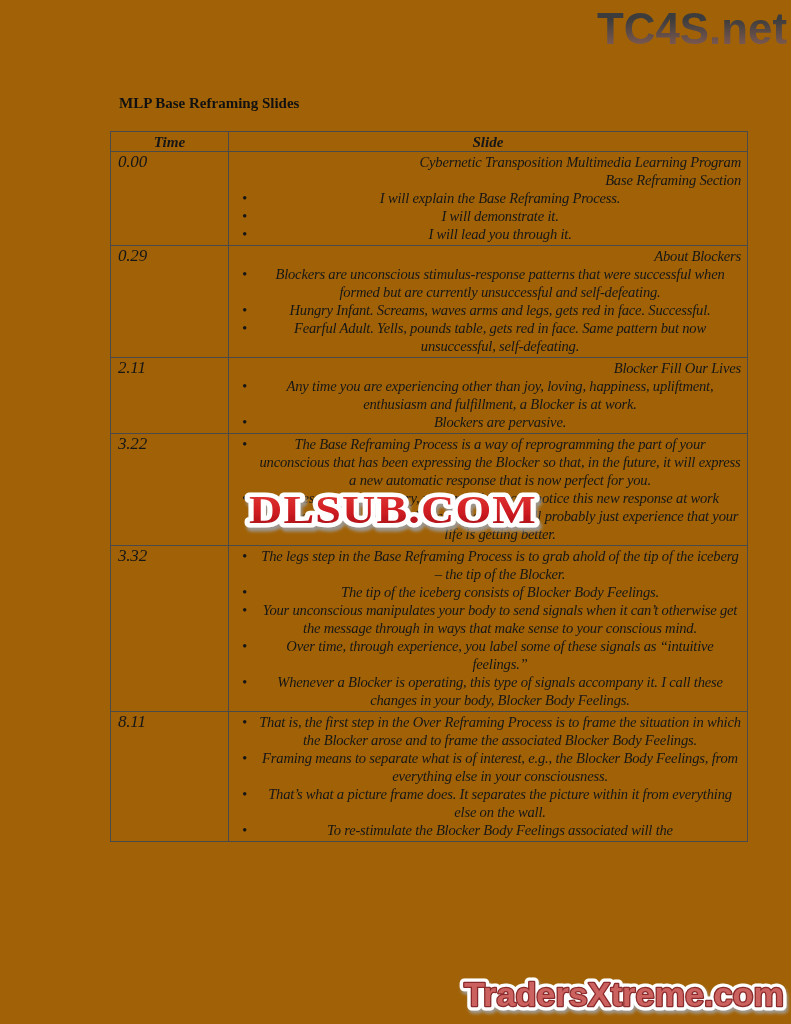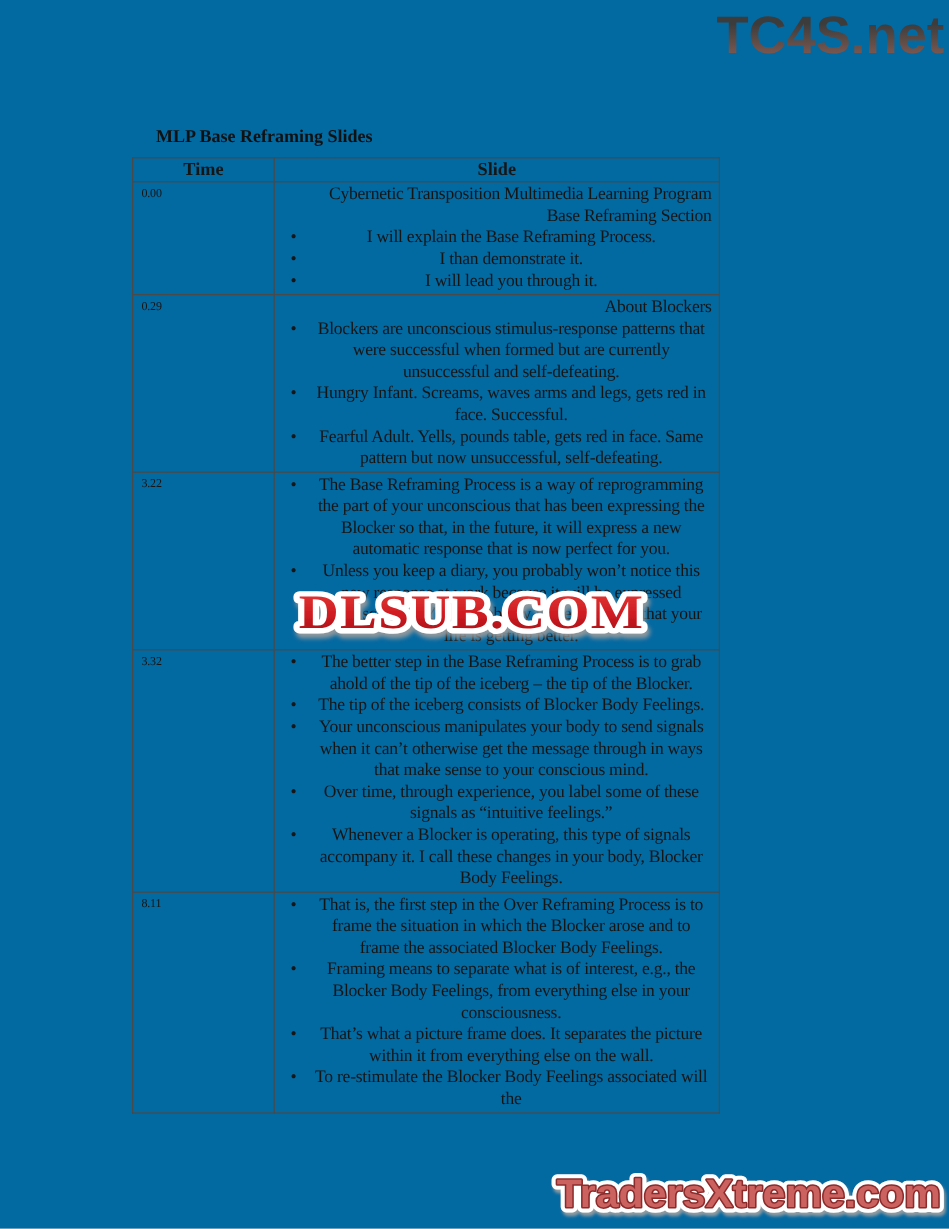--- a/index.html
+++ b/index.html
@@ -3,66 +3,67 @@
 <meta charset="utf-8">
 <style>
   html, body {
     margin: 0; padding: 0;
     background: #ffffff;
   }
   .page {
     position: relative;
     width: 791px;
     height: 1024px;
-    background: #0369a1;
+    background: #a16207;
     overflow: hidden;
     font-family: "Liberation Serif", serif;
     color: #141414;
   }
 
   
   .doc-title {
     position: absolute;
     left: 117px;
     top: 93px;
-    margin: 13px;
+    margin: 2px;
     font-size: 15px;
     font-weight: bold;
     font-family: "Liberation Serif", serif;
     color: #111;
   }
 
   
   table.slides {
     position: absolute;
     left: 110px;
     top: 131px;
-    width: 490px;
+    width: 638px;
     border-collapse: collapse;
     table-layout: fixed;
     font-size: 14.6px;
     letter-spacing: -0.2px;
     line-height: 18px;
     color: #161616;
+    font-style: italic;
   }
   table.slides th, table.slides td {
     border: 1px solid #4a4a4a;
   }
   table.slides th {
     height: 19px;
     padding: 0;
     text-align: center;
     font-size: 15.2px;
     font-weight: bold;
     letter-spacing: 0;
   }
   td.time-cell {
     vertical-align: top;
     padding: 1px 2px 1px 7px;
-    font-size: 10px;
+    font-size: 17px;
   }
   td.slide-cell {
     vertical-align: top;
     padding: 1px 6px 2px 5px;
   }
   .intro-line { margin: 0; text-align: right; }
   ul.bullets {
     list-style: none;
     margin: 0;
     padding: 0 0 0 25px;
@@ -114,50 +115,60 @@
       </tr>
     </thead>
     <tbody id="rows">
         <tr>
           <td class="time-cell">0.00</td>
           <td class="slide-cell">
             <div class="intro-line">Cybernetic Transposition Multimedia Learning Program</div>
             <div class="intro-line">Base Reframing Section</div>
             <ul class="bullets">
               <li>I will explain the Base Reframing Process.</li>
-              <li>I than demonstrate it.</li>
+              <li>I will demonstrate it.</li>
               <li>I will lead you through it.</li>
             </ul>
           </td>
         </tr>
         <tr>
           <td class="time-cell">0.29</td>
           <td class="slide-cell">
             <div class="intro-line">About Blockers</div>
             <ul class="bullets">
               <li>Blockers are unconscious stimulus-response patterns that were successful when formed but are currently unsuccessful and self-defeating.</li>
               <li>Hungry Infant. Screams, waves arms and legs, gets red in face. Successful.</li>
               <li>Fearful Adult. Yells, pounds table, gets red in face. Same pattern but now unsuccessful, self-defeating.</li>
             </ul>
           </td>
         </tr>
         <tr>
+          <td class="time-cell">2.11</td>
+          <td class="slide-cell">
+            <div class="intro-line">Blocker Fill Our Lives</div>
+            <ul class="bullets">
+              <li>Any time you are experiencing other than joy, loving, happiness, upliftment, enthusiasm and fulfillment, a Blocker is at work.</li>
+              <li>Blockers are pervasive.</li>
+            </ul>
+          </td>
+        </tr>
+        <tr>
           <td class="time-cell">3.22</td>
           <td class="slide-cell">
             <ul class="bullets">
               <li>The Base Reframing Process is a way of reprogramming the part of your unconscious that has been expressing the Blocker so that, in the future, it will express a new automatic response that is now perfect for you.</li>
               <li>Unless you keep a diary, you probably won’t notice this new response at work because it will be expressed unconsciously. You’ll probably just experience that your life is getting better.</li>
             </ul>
           </td>
         </tr>
         <tr>
           <td class="time-cell">3.32</td>
           <td class="slide-cell">
             <ul class="bullets">
-              <li>The better step in the Base Reframing Process is to grab ahold of the tip of the iceberg – the tip of the Blocker.</li>
+              <li>The legs step in the Base Reframing Process is to grab ahold of the tip of the iceberg – the tip of the Blocker.</li>
               <li>The tip of the iceberg consists of Blocker Body Feelings.</li>
               <li>Your unconscious manipulates your body to send signals when it can’t otherwise get the message through in ways that make sense to your conscious mind.</li>
               <li>Over time, through experience, you label some of these signals as “intuitive feelings.”</li>
               <li>Whenever a Blocker is operating, this type of signals accompany it. I call these changes in your body, Blocker Body Feelings.</li>
             </ul>
           </td>
         </tr>
         <tr>
           <td class="time-cell">8.11</td>
           <td class="slide-cell">

